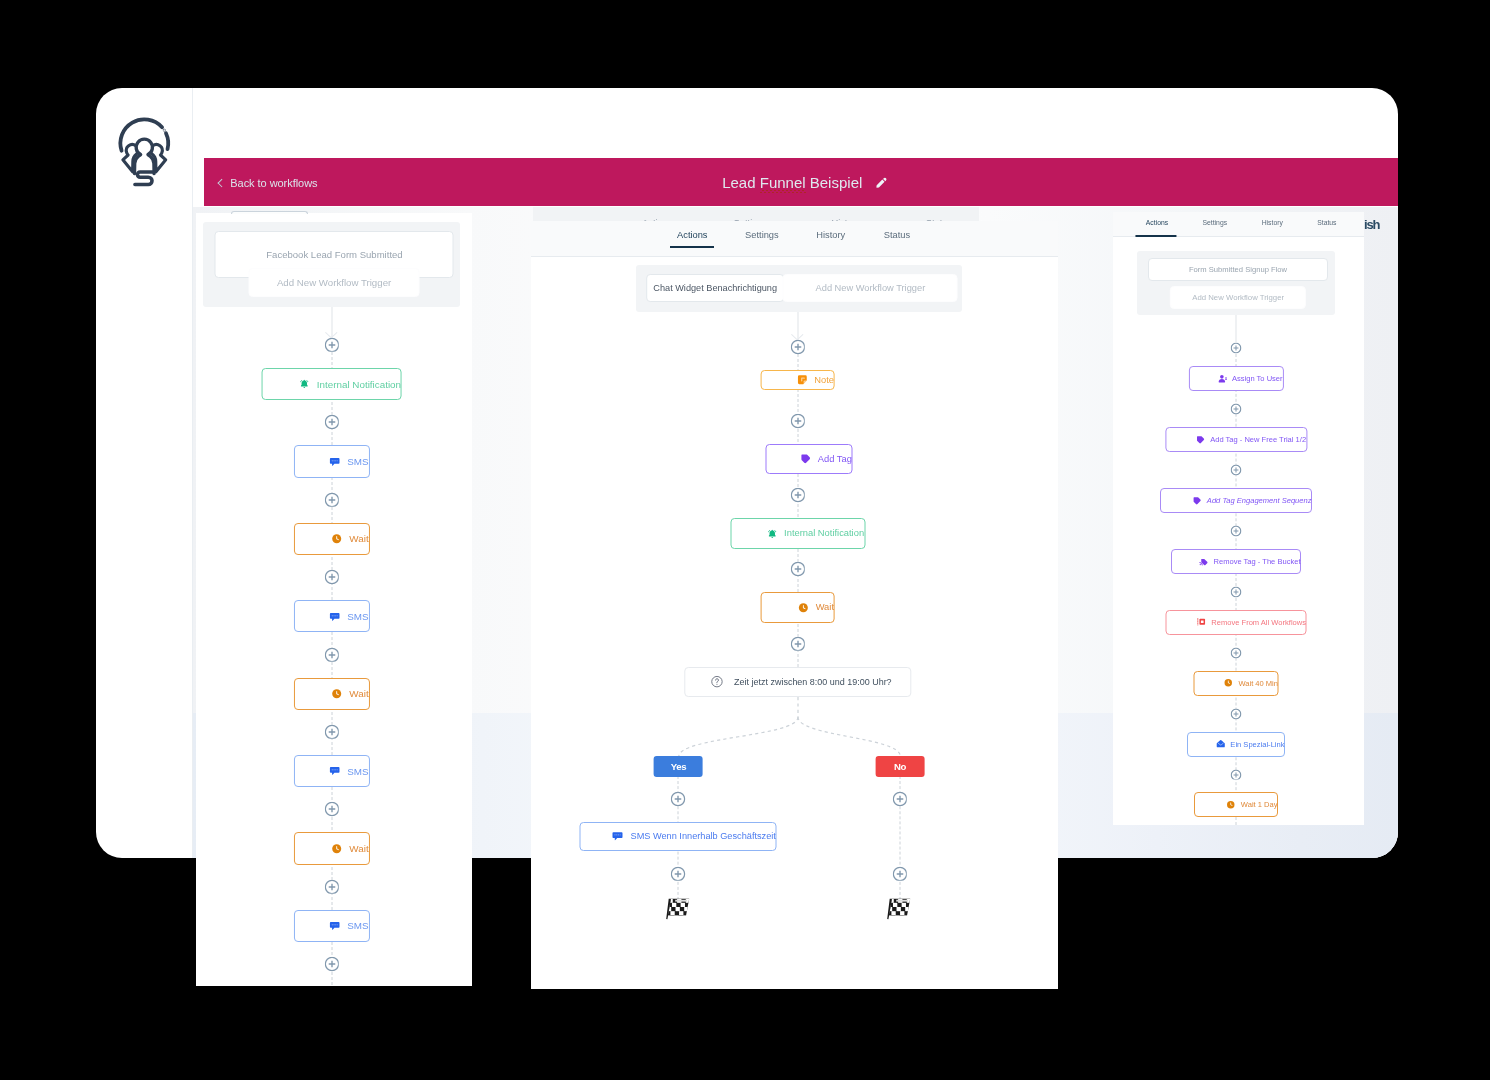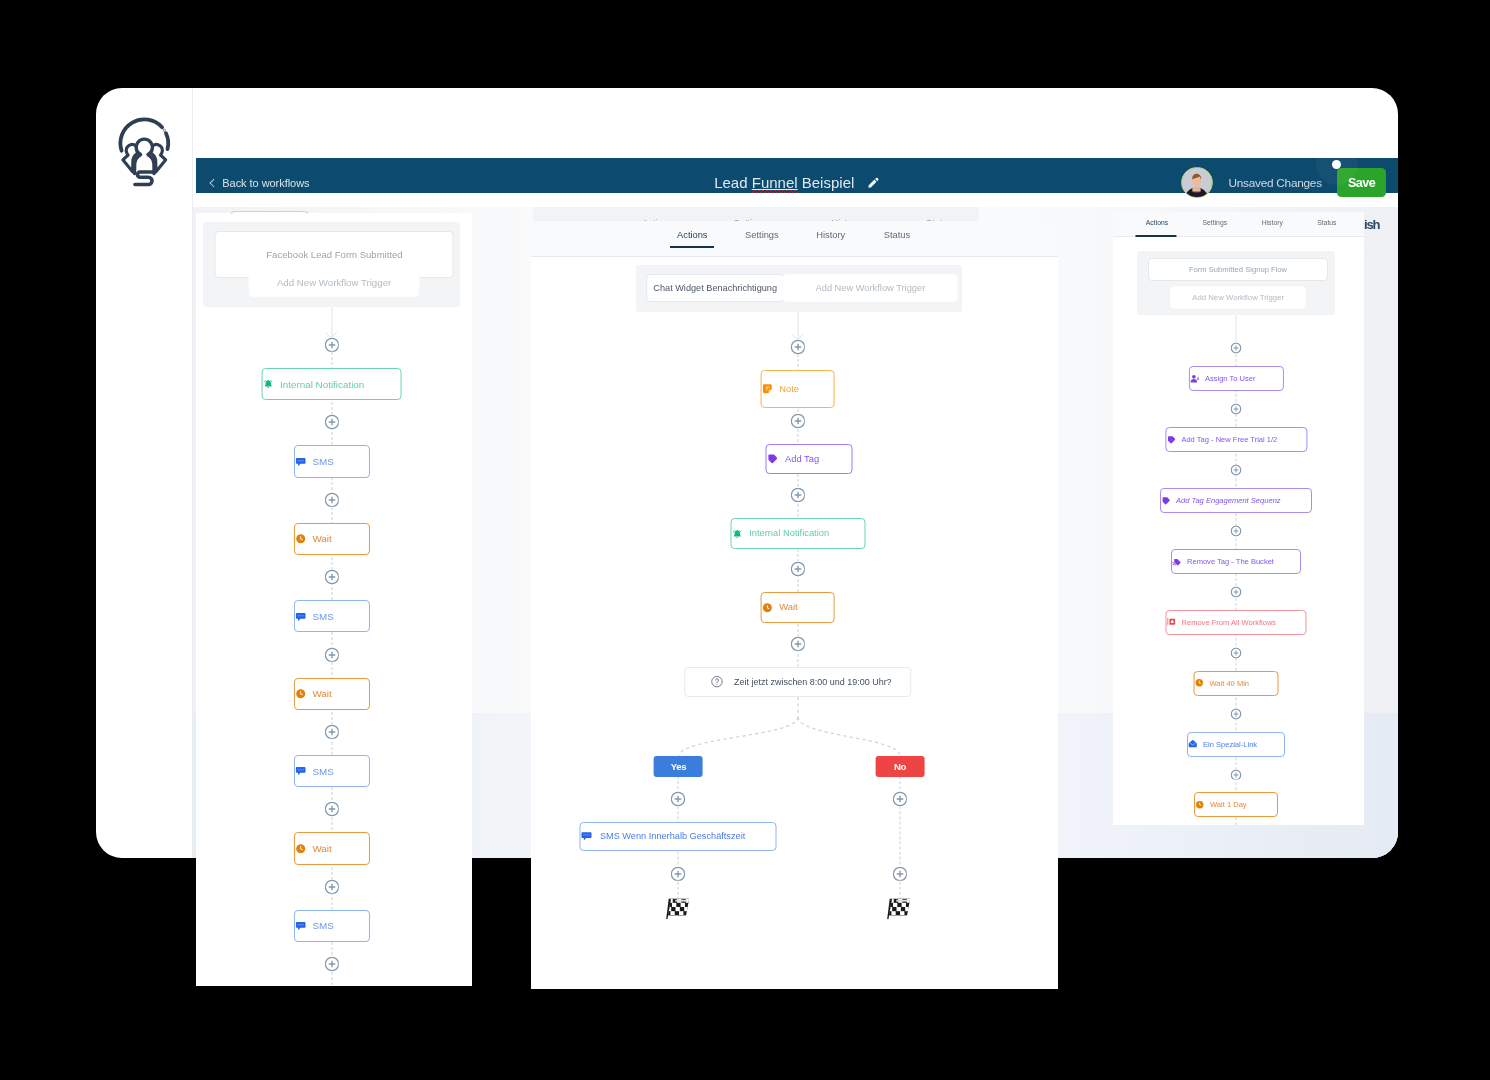--- a/index.html
+++ b/index.html
@@ -28,31 +28,31 @@
     color:#8996a4; transform:translateX(-50%); line-height:9.3px;}
   .bg-tab-ghost2{ position:absolute; left:1049px; top:119px; width:348px; height:5px;
     overflow:hidden; }
   .overlap-word{ position:absolute; left:1267.9px; top:129.5px; font-size:13px;
     color:#2a4a63; font-weight:600; letter-spacing:-1.1px; line-height:13px; }
   .bg-card-peek{ position:absolute; left:135px; top:123px; width:77px; height:2.6px;
     border:1px solid #cbd4dc; border-bottom:0; border-radius:6px 6px 0 0; background:#fcfdfd; z-index:1;}
 
   
   .topbar{
-    position:absolute; left:100px; top:70px; width:1202px; height:35px;
-    background:#0c4a6e;
+    position:absolute; left:108px; top:70px; width:1202px; height:48px;
+    background:#be185d;
   }
   .back-link{ position:absolute; left:14.8px; top:0; height:49px; display:flex;
     align-items:center; color:#dbe4eb; font-size:11px; letter-spacing:-0.05px;}
   .back-chev{ display:inline-block; width:5.5px; height:5.5px; border-left:1.35px solid #c3d0da;
     border-bottom:1.35px solid #c3d0da; transform:rotate(45deg); margin-right:6.0px; position:relative; top:0;}
   .wf-title{ position:absolute; left:0; right:0; top:0; height:49px; display:flex;
     align-items:center; justify-content:center; }
   .wf-title .t{ color:#dfe8ef; font-size:15px; letter-spacing:0px; }
-  .spell{ position:relative;text-decoration:underline; }
+  .spell{ position:relative; }
   .spell:after{content:""; position:absolute; left:0; right:0; bottom:-1.5px; height:2.6px;
     background-repeat:repeat-x; background-size:4px 2.6px;
     background-image:
       radial-gradient(circle at 1px 2.6px, #b02525 0.85px, rgba(0,0,0,0) 1.0px),
       radial-gradient(circle at 3px 0px, #b02525 0.85px, rgba(0,0,0,0) 1.0px);}
   .pencil{ margin-left:13px; display:flex; align-items:center; }
   .topright{ position:absolute; right:11.7px; top:0; height:49px; display:flex;
     align-items:center; }
   .avatar{ width:31.6px; height:31.6px; border-radius:50%; border:1.6px solid #9ecb5e;
     overflow:hidden; background:#c9ccd2; position:relative; flex:none;}
@@ -84,21 +84,21 @@
 
   .flow{ position:absolute; left:0; right:0; top:0; bottom:0; }
 
   .trig-box{ position:absolute; background:#f2f4f6; border-radius:3px; z-index:2;}
   .trig-item{ position:absolute; background:#fff; border:1px solid #e3e8ec; border-radius:4px;
     display:flex; align-items:center; justify-content:center; color:#9aa5b0;
     transform:translateX(-50%); white-space:nowrap; z-index:3;}
   .trig-item.ghost{ border-color:#fdfdfe; color:#b2bbc4; }
 
   .node{ position:absolute; background:#fff; border:1px solid #ccc; border-radius:4px;
-    display:flex; align-items:center; justify-content:flex-start; white-space:nowrap;
+    display:flex; align-items:center; justify-content:flex-end; white-space:nowrap;
     transform:translateX(-50%); z-index:2; }
   .node .ico{ display:flex; align-items:center; justify-content:center; }
   .plus{ position:absolute; border-radius:50%; border:1.25px solid #8198ad; background:#fff;
     display:flex; align-items:center; justify-content:center; transform:translate(-50%,-50%); z-index:3;}
   .conn{ position:absolute; width:0; border-left:1.2px dashed #ccd2d8; transform:translateX(-50%); z-index:1;}
   .flag{ position:absolute; transform:translateX(-50%); z-index:2;}
   .yn{ position:absolute; border-radius:3px; color:#fff; display:flex; align-items:center;
     justify-content:center; font-weight:600; transform:translateX(-50%); z-index:2;}
   .cond{ position:absolute; background:#fff; border:1px solid #e7eaee; border-radius:4px;
     display:flex; align-items:center; transform:translateX(-50%); white-space:nowrap; z-index:2;}
@@ -148,38 +148,20 @@
       </div>
       <div class="wf-title">
         <span class="t"><span>Lead </span><span class="spell">Funnel</span><span> Beispiel</span></span>
         <span class="pencil">
           <svg width="12.5" height="12.5" viewBox="0 0 24 24" fill="#eef4f8">
             <path d="M18.9 3.4a3.1 3.1 0 0 1 2.1 5.35l-1.15 1.15-4.3-4.3L16.7 4.45A3.1 3.1 0 0 1 18.9 3.4z"></path>
             <path d="M14.05 6.7l4.3 4.3L7.5 21.85a1.0 1.0 0 0 1-.6.28l-3.4.35a.75.75 0 0 1-.82-.82l.35-3.4a1.0 1.0 0 0 1 .28-.6z"></path>
           </svg>
         </span>
       </div>
-      <div class="topright">
-        <span class="avatar">
-          <svg viewBox="0 0 40 40" width="29" height="29" style="display:block">
-            <rect width="40" height="40" fill="#c9ccd2"></rect>
-            <ellipse cx="20" cy="38" rx="14.5" ry="11" fill="#231624"></ellipse>
-            <path d="M14.3 26.2h11.4v6.2H14.3z" fill="#e7b192"></path>
-            <ellipse cx="20.1" cy="17.4" rx="6.4" ry="8.0" fill="#eeba9b"></ellipse>
-            <path d="M13.8 15.4c.3-5.0 3.1-7.3 6.3-7.3 3.3 0 6.2 2.3 6.5 7.3-1.6-1.1-2.0-2.6-2.4-3.6-2.7 1.9-6.4 2.3-10.4 3.6z" fill="#8c5a30"></path>
-            <path d="M20 29.5c4.0 0 6.0 1.4 6.0 1.4l-2.0 3.1h-8.0l-2.0-3.1s2.0-1.4 6.0-1.4z" fill="#efe9e6" opacity=".2"></path>
-          </svg>
-        </span>
-        <span class="unsaved">Unsaved Changes</span>
-        <span class="save-btn">
-          <span class="save-glow"></span>
-          <span class="save-dot"></span>
-          <span>Save</span>
-        </span>
-      </div>
     </div>
 
   </div>
 
   <div class="panel p-left">
     <div class="flow">
         <div class="trig-box" style="left:7.300000000000011px;top:9px;width:257.4px;height:84.7px;"></div>
         <div class="trig-item" style="left:138.8px;top:18px;width:239px;height:47px;font-size:9.55px;">
           <span>Facebook Lead Form Submitted</span>
         </div>
@@ -508,21 +490,21 @@
             <path d="M1.2 1 L10 9.4 L18.8 1" fill="none" stroke="#e6eaee" stroke-width="1.7" stroke-linecap="round"></path>
           </svg>
         </div>
         <div class="conn" style="left:266.20000000000005px;top:132.7px;height:343px;"></div>
         <div class="plus" style="left:266.20000000000005px;top:125.89999999999998px;width:14.5px;height:14.5px;border:0;background:none;">
           <svg width="14.5" height="14.5" viewBox="0 0 14.5 14.5" style="display:block">
             <circle cx="7.25" cy="7.25" r="6.63" fill="#fff" stroke="#8198ad" stroke-width="1.24"></circle>
             <path d="M 3.9875 7.25 H 10.5125 M 7.25 3.9875 V 10.5125" stroke="#8198ad" stroke-width="1.3775" stroke-linecap="butt"></path>
           </svg>
         </div>
-        <div class="node" style="left:266.20000000000005px;top:148.5px;width:74.8px;height:38px;border-color:#f7b64b;color:#f1a33c;font-size:9.35px;">
+        <div class="node" style="left:266.20000000000005px;top:148.5px;width:74.8px;height:20px;border-color:#f7b64b;color:#f1a33c;font-size:9.35px;">
           <span class="ico" style="margin-right:6.6px">
             <svg width="11.5" height="11.5" viewBox="0 0 24 24" fill="#f79009">
               <path d="M5.5 2.8h13.0a2.7 2.7 0 0 1 2.7 2.7v8.3l-7.4 7.4H5.5a2.7 2.7 0 0 1-2.7-2.7V5.5a2.7 2.7 0 0 1 2.7-2.7z"></path>
               <path d="M8.4 7.4h7.6a1.35 1.35 0 0 1 0 2.7h-4.0v4.0a1.35 1.35 0 0 1-2.7 0V8.75c0-.75.6-1.35 1.1-1.35z" fill="#fff" opacity=".55"></path>
               <path d="M21.2 13.8h-4.5a2.1 2.1 0 0 0-2.1 2.1v4.5z" fill="#fff" opacity=".55"></path>
             </svg>
           </span>
           <span class="lbl">Note</span>
         </div>
         <div class="plus" style="left:266.20000000000005px;top:199.99999999999994px;width:14.5px;height:14.5px;border:0;background:none;">

